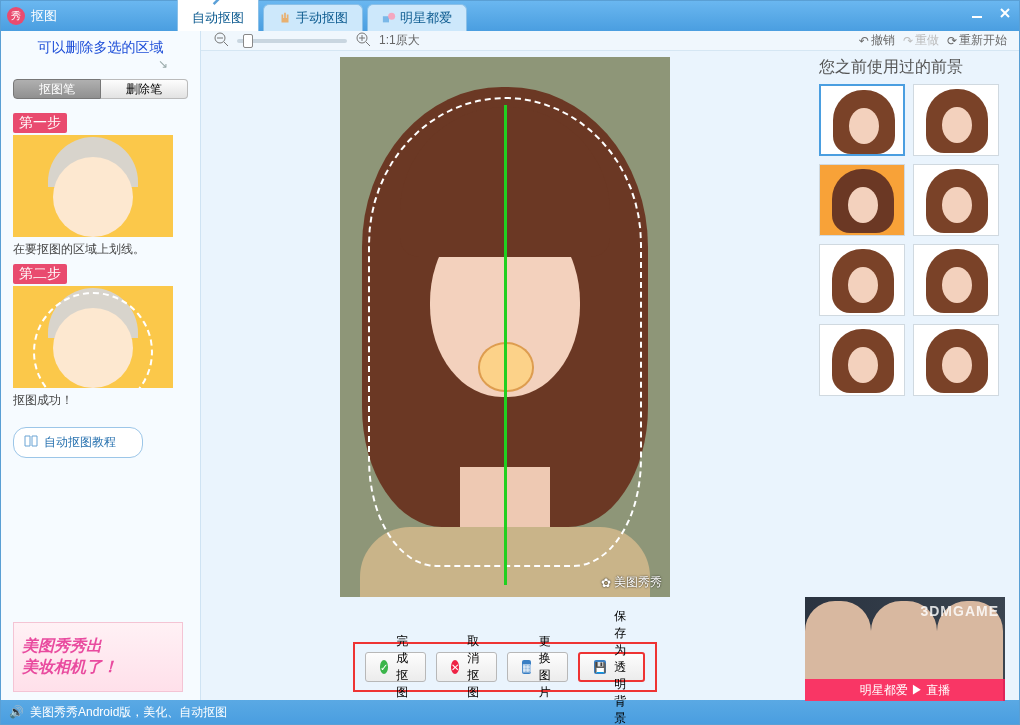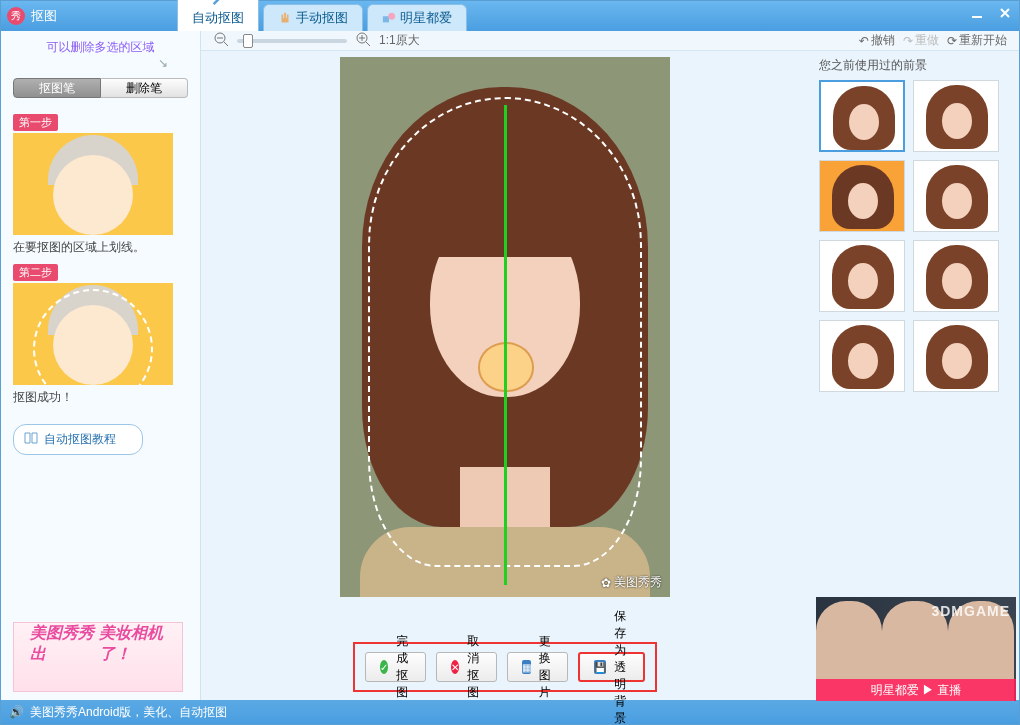--- a/index.html
+++ b/index.html
@@ -10,39 +10,39 @@
 .titlebar .tabs { display: flex; height: 30px; align-items: flex-end; margin-left: 120px; }
 .tab { padding: 4px 14px; font-size: 13px; color: #0b5a8f; background: #cde8fb; border-radius: 6px 6px 0 0; margin-right: 4px; border: 1px solid #8ac0e8; border-bottom: none; cursor: pointer; display: flex; align-items: center; gap: 4px; }
 .tab.active { background: #fff; flex-direction: column; }
 .tab-icon { width: 14px; height: 14px; display: inline-block; }
 .titlebar .win-controls { position: absolute; right: 4px; top: 4px; display: flex; gap: 8px; }
 .win-btn { width: 20px; height: 16px; color: #fff; cursor: pointer; display: flex; align-items: center; justify-content: center; }
 
 .body { flex: 1; display: flex; background: #eaf4fd; }
 
 .sidebar { width: 200px; background: #f6fbff; border-right: 1px solid #cfe3f3; padding: 8px 12px; display: flex; flex-direction: column; }
-.hint-script { font-family: cursive; color: #8b5cf6; font-size: 12px; text-align: center; }
+.hint-script { font-family: cursive; color: #1d4ed8; font-size: 14px; text-align: center; }
 .hint-arrow { text-align: right; color: #9aa; font-size: 12px; padding-right: 20px; }
 .tool-toggle { display: flex; margin: 8px 0; }
 .tool-toggle button { flex: 1; height: 20px; border: 1px solid #bbb; background: linear-gradient(#fdfdfd, #e2e2e2); font-size: 12px; cursor: pointer; }
 .tool-toggle button.active { background: linear-gradient(#b0b0b0, #909090); color: #fff; border-color: #777; }
 .tool-toggle button:first-child { border-radius: 4px 0 0 4px; }
 .tool-toggle button:last-child { border-radius: 0 4px 4px 0; border-left: none; }
 
 .step-card { margin-top: 6px; }
-.step-tag { background: #e94b6f; color: #fff; font-size: 11px; padding: 1px 6px; border-radius: 2px; display: inline-block; }
+.step-tag { background: #e94b6f; color: #fff; font-size: 14px; padding: 1px 6px; border-radius: 2px; display: inline-block; }
 .step-img { width: 160px; height: 102px; background: #fbc84a; margin-top: 2px; position: relative; overflow: hidden; }
 .baby-face { width: 80px; height: 80px; background: #fde8d0; border-radius: 50%; position: absolute; left: 40px; top: 22px; }
 .baby-hat { width: 90px; height: 50px; background: #d8d4cc; border-radius: 45px 45px 0 0; position: absolute; left: 35px; top: 2px; }
 .step-img .dashline { position: absolute; border: 2px dashed #fff; border-radius: 50%; width: 120px; height: 120px; left: 20px; top: 6px; }
 .step-caption { text-align: left; font-size: 12px; color: #444; margin-top: 4px; }
 
 .tutorial-btn { margin-top: 18px; padding: 6px 10px; border: 1px solid #9cc6e8; background: #fff; border-radius: 13px; color: #2a73b0; font-size: 12px; text-align: center; cursor: pointer; width: 130px; display: flex; align-items: center; gap: 6px; }
 
-.promo { margin-top: auto; width: 170px; height: 70px; background: linear-gradient(#fff1f5, #ffe0ea); border: 1px solid #f4c4d4; display: flex; flex-direction: row; justify-content: center; padding-left: 16px; }
+.promo { margin-top: auto; width: 170px; height: 70px; background: linear-gradient(#fff1f5, #ffe0ea); border: 1px solid #f4c4d4; display: flex; flex-direction: column; justify-content: center; padding-left: 8px; }
 .promo .l1 { color: #e94b9f; font-size: 16px; font-style: italic; font-weight: bold; }
 .promo .l2 { color: #e94b9f; font-size: 16px; font-style: italic; font-weight: bold; }
 
 .main { flex: 1; display: flex; flex-direction: column; }
 .toolbar { height: 20px; display: flex; align-items: center; padding: 0 12px; font-size: 12px; color: #666; border-bottom: 1px solid #d5e6f3; background: #f0f7fd; gap: 8px; }
 .zoomout { cursor: pointer; }
 .slider { width: 110px; height: 4px; background: #c9d6e0; border-radius: 2px; position: relative; }
 .slider .thumb { width: 10px; height: 14px; background: #fff; border: 1px solid #888; border-radius: 2px; position: absolute; left: 6px; top: -5px; }
 .zoomin { cursor: pointer; }
 .toolbar .spacer { flex: 1; }
@@ -65,30 +65,30 @@
 .actions-wrap { position: absolute; bottom: 8px; left: 50%; transform: translateX(-50%); border: 2px solid #e33; padding: 8px 10px; display: flex; gap: 10px; background: rgba(234,244,253,0.5); }
 .act-btn { height: 30px; padding: 0 14px; border: 1px solid #b8b8b8; background: linear-gradient(#fdfdfd, #ececec); border-radius: 3px; font-size: 12px; cursor: pointer; display: flex; align-items: center; gap: 5px; }
 .act-btn.save { border: 2px solid #e33; }
 .ic { width: 14px; height: 14px; border-radius: 50%; display: inline-flex; align-items: center; justify-content: center; font-size: 10px; color: #fff; }
 .ic.ok { background: #3ab54a; }
 .ic.no { background: #e24; }
 .ic.img { background: #3a7fc4; border-radius: 2px; }
 .ic.sv { background: #3a7fc4; border-radius: 2px; }
 
 .right-panel { width: 210px; padding: 6px 10px; }
-.rp-title { font-size: 12px; color: #555; margin-bottom: 6px; }
+.rp-title { font-size: 16px; color: #555; margin-bottom: 6px; }
 .thumb-grid { display: grid; grid-template-columns: 86px 86px; gap: 8px; }
 .th { width: 86px; height: 72px; background: #fff; border: 1px solid #d0d9e0; position: relative; overflow: hidden; cursor: pointer; }
 .th.selected { border: 2px solid #4a9ee0; }
 .th .mini-hair { position: absolute; left: 12px; top: 4px; width: 62px; height: 64px; background: #7a4228; border-radius: 30px 30px 18px 18px; }
 .th .mini-face { position: absolute; left: 28px; top: 22px; width: 30px; height: 36px; background: #f3d1bd; border-radius: 50%; }
 .th.orange { background: #f8a238; }
 .th.orange .mini-hair { background: #6b3824; }
 
-.bottom-ad { position: absolute; right: 4px; bottom: 24px; width: 200px; height: 104px; background: linear-gradient(90deg, #2a3340, #3a4450); display: flex; align-items: flex-end; margin-left: 48px; }
+.bottom-ad { position: absolute; right: 15px; bottom: 24px; width: 200px; height: 104px; background: linear-gradient(90deg, #2a3340, #3a4450); display: flex; align-items: flex-end; margin-left: 48px; }
 .bottom-ad .face1 { width: 66px; height: 100px; background: #d8b8a0; border-radius: 30px 30px 0 0; }
 .bottom-ad .strip { position: absolute; bottom: 0; left: 0; right: 0; height: 22px; background: rgba(255,30,90,0.85); color: #fff; font-size: 12px; display: flex; align-items: center; justify-content: center; }
 .gamewm { position: absolute; right: 6px; top: 6px; color: rgba(255,255,255,0.82); font-size: 14px; font-weight: bold; letter-spacing: 1px; }
 
 .statusbar { height: 24px; background: linear-gradient(#5aa9e4, #4a9ee0); color: #fff; font-size: 12px; display: flex; align-items: center; padding: 0 8px; gap: 6px; }
 </style>
 </head>
 <body>
 
 <div class="window">

